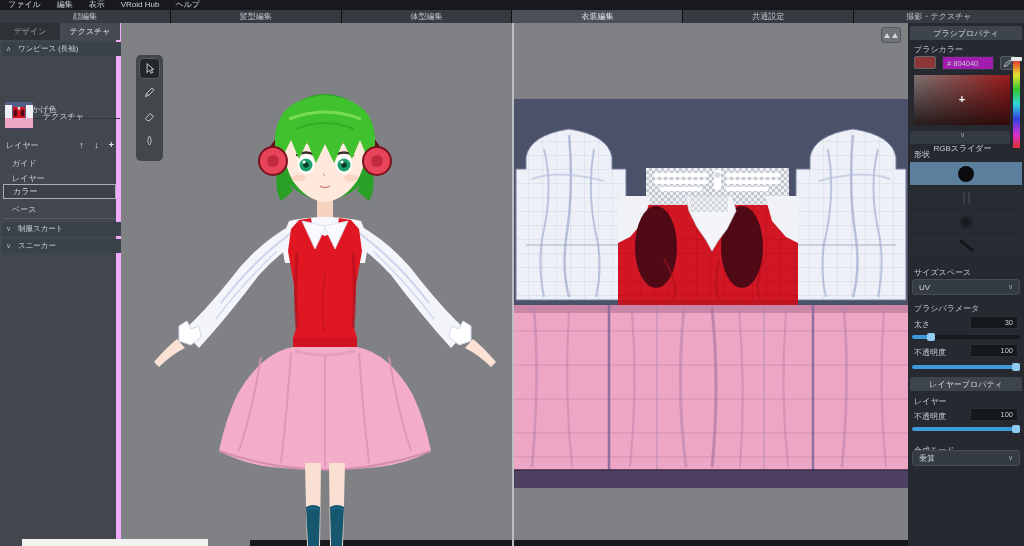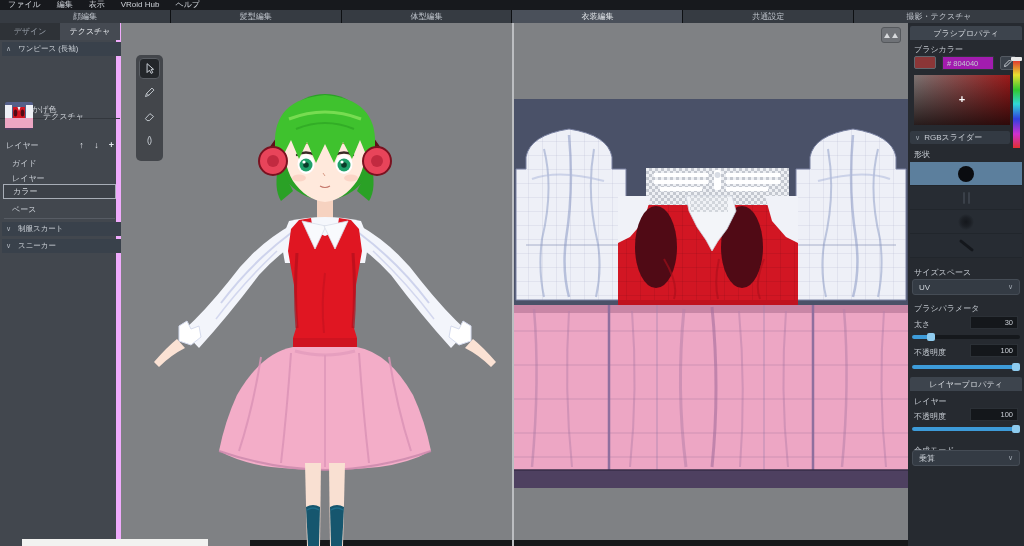--- a/index.html
+++ b/index.html
@@ -59,21 +59,21 @@
   .hexbox { position:absolute; left:34px; top:33px; width:52px; height:14px; background:#a21caf; border:1px solid #30353c; color:#c3c8cf; font-size:7.5px; display:flex; align-items:center; padding-left:4px; }
   .brush-swatch { position:absolute; left:6px; top:33px; width:22px; height:13px; background:#8b3637; border:1px solid #62676e; border-radius:2px; }
   .eyedrop { position:absolute; left:92px; top:33px; width:16px; height:14px; background:#3a414a; border:1px solid #545a62; border-radius:2px; display:flex; align-items:center; justify-content:center; }
   .svbox { position:absolute; left:6px; top:52px; width:96px; height:50px;
     background: linear-gradient(to bottom, rgba(20,8,8,0) 0%, rgba(15,5,5,0.78) 100%),
                 linear-gradient(to right, #7d7372 0%, #9c1a1a 100%); }
   .svbox .plus { position:absolute; left:50%; top:50%; transform:translate(-50%,-55%); color:#ffffff; font-size:11px; font-weight:bold; }
   .huebar { position:absolute; left:105px; top:37px; width:7px; height:88px;
     background: linear-gradient(to bottom,#e03030 0%,#e8e030 17%,#30c830 34%,#30d8d8 50%,#3040e0 67%,#d030d0 84%,#e03030 100%); }
   .hue-handle { position:absolute; left:103px; top:34px; width:11px; height:4px; background:#e8e8e8; border-radius:1px; }
-  .rgb-header { position:absolute; left:2px; top:108px; width:100px; height:13px; background:#333a43; border-radius:2px; color:#c9ced5; display:flex; align-items:center; padding-left:5px; gap:4px; }
+  .rgb-header { position:absolute; left:2px; top:108px; width:100px; height:13px; background:#333a43; border-radius:2px; color:#c9ced5; display:flex; align-items:center; padding-left:5px; gap:4px;flex-direction:column; }
   .shape-box { position:absolute; left:2px; top:139px; width:112px; height:96px; background:#272c33; }
   .shape-row { width:112px; height:24px; display:flex; align-items:center; justify-content:center; border-bottom:1px solid #21262c; }
   .shape-row.selected { background:#5c7f9d; }
   .glyph-circle { width:16px; height:16px; border-radius:50%; background:#0a0c10; }
   .glyph-pen { display:flex; gap:3px; }
   .glyph-pen i { display:block; width:2px; height:12px; background:#3a4049; border-radius:1px; }
   .glyph-soft { width:16px; height:16px; border-radius:50%; background:radial-gradient(circle,#14171c 0%, rgba(20,23,28,0.6) 40%, rgba(20,23,28,0) 72%); }
   .glyph-stroke { width:17px; height:3px; background:#14171c; border-radius:2px; transform:rotate(38deg); }
   .dropdown { position:absolute; left:4px; width:108px; height:16px; background:#343b44; border:1px solid #454c55; border-radius:3px; color:#cfd4da; display:flex; align-items:center; padding:0 6px; }
   .dropdown .dd-val { flex:1; }

